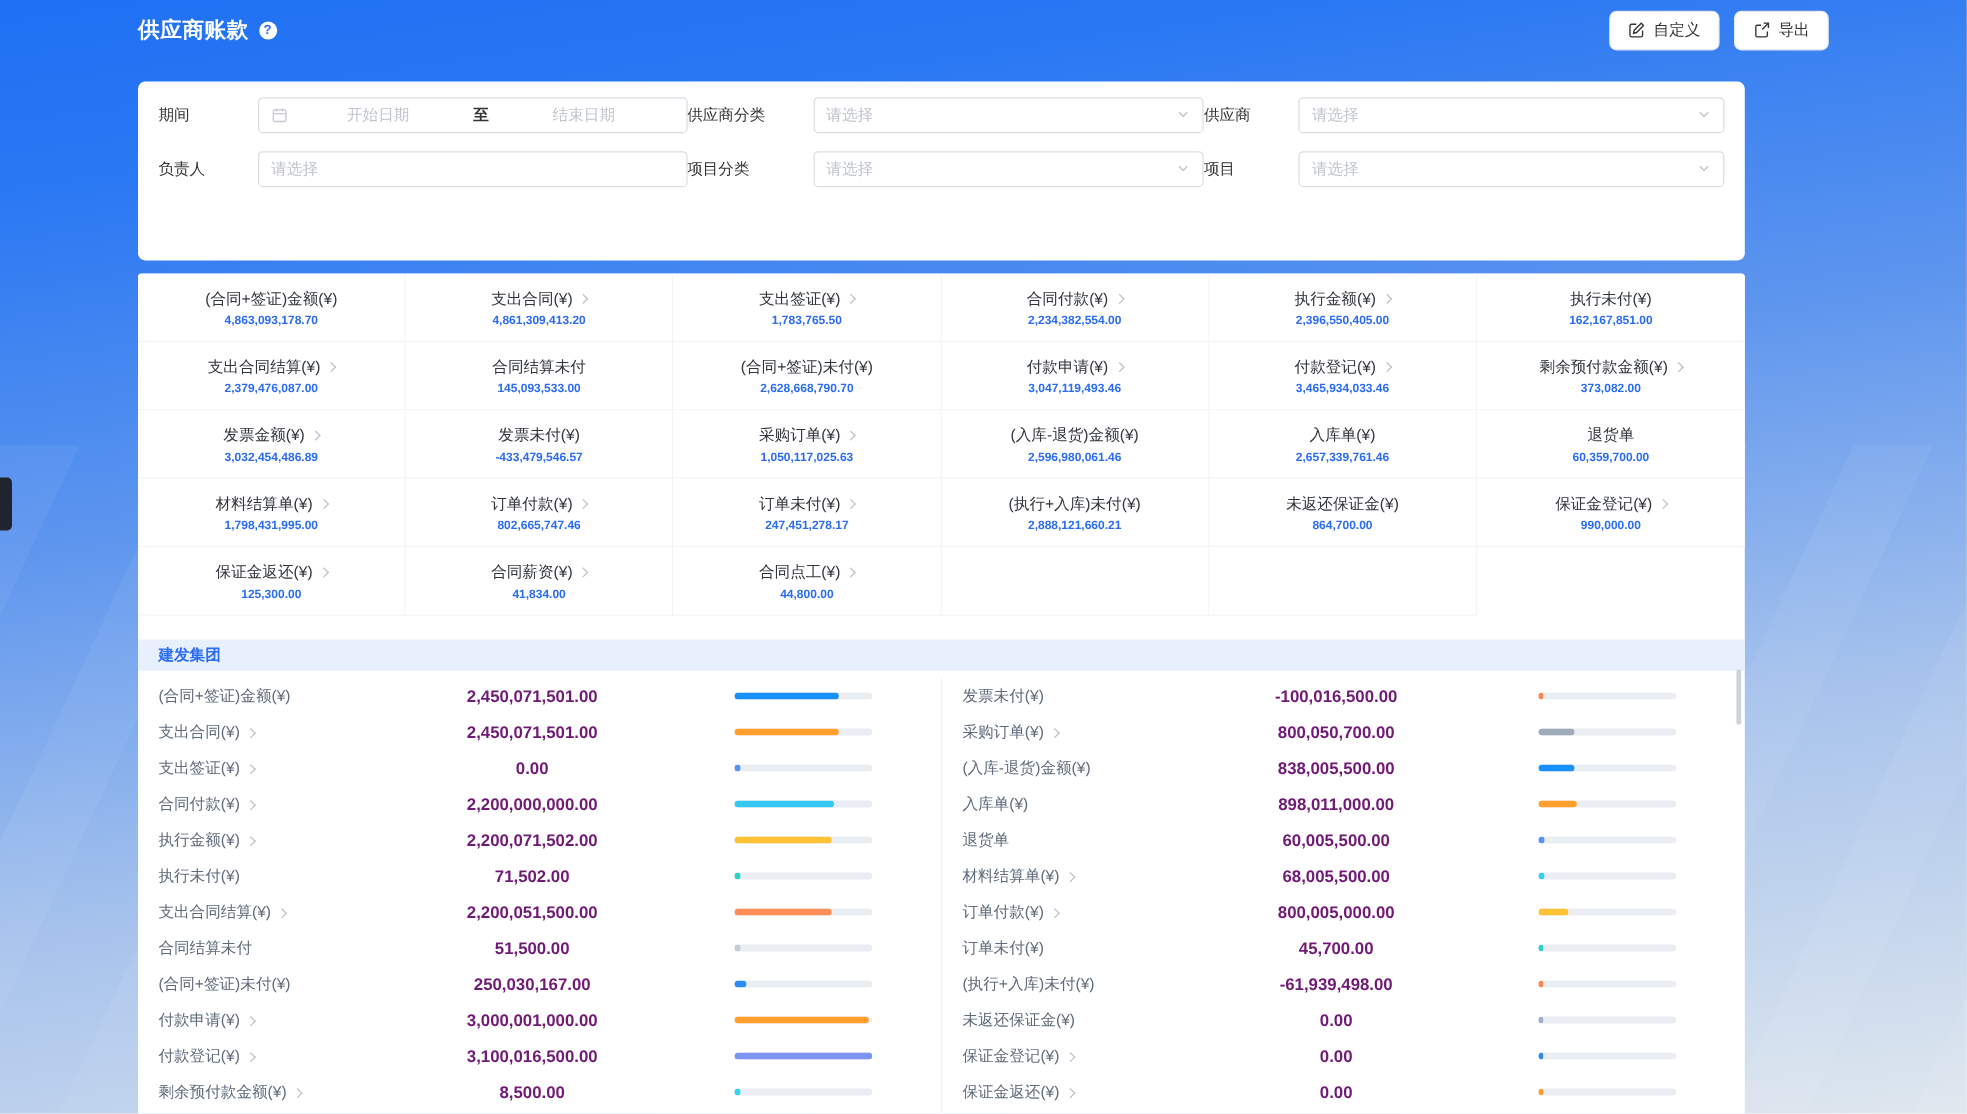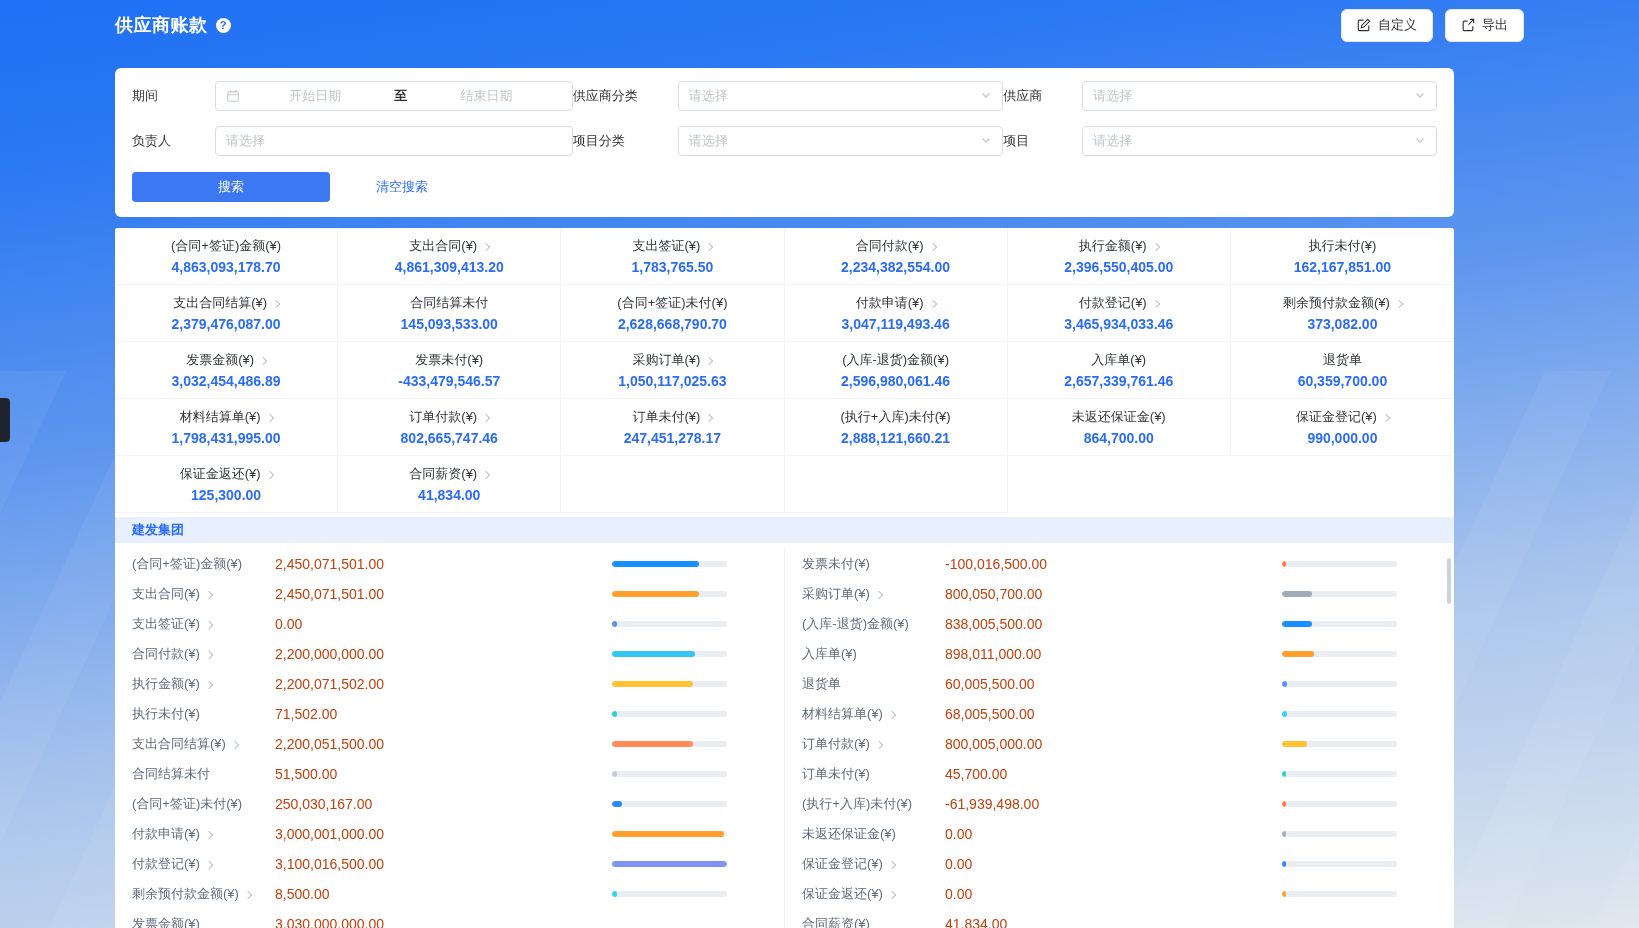--- a/index.html
+++ b/index.html
@@ -37,30 +37,30 @@
   .actions { display:flex; align-items:center; margin-top:16px; }
   .search-btn { width:198px; height:30px; background:#3b78f2; color:#fff; font-size:13px; border:none; border-radius:4px; cursor:pointer; }
   .clear-link { color:#2b6cf5; font-size:13px; margin-left:46px; cursor:pointer; }
   
   .scard { position:absolute; left:115px; top:228px; width:1339px; height:760px; background:#fff; border-radius:3px; z-index:2; overflow:hidden; }
   .sgrid { display:grid; grid-template-columns:repeat(6,1fr); }
   .s-cell { height:57px; border-right:1px solid #f2f4f7; border-bottom:1px solid #f2f4f7;
             display:flex; flex-direction:column; align-items:center; justify-content:center; gap:4px; background:#fff; }
   .s-cell:nth-child(6n){ border-right:none; }
   .s-lab-row { display:flex; align-items:center; gap:6px; font-size:13px; color:#30343b; }
-  .s-val { font-size:14px; font-weight:bold; color:#2b6cf5; }
+  .s-val { font-size:10px; font-weight:bold; color:#2b6cf5; }
   .chev { display:inline-block; width:6px; height:6px; border-top:1.5px solid #b9c0ca; border-right:1.5px solid #b9c0ca; transform:rotate(45deg); margin-top:1px; }
-  .gband { height:26px; margin-top:4px; background:#e7f0fc; display:flex; align-items:center; padding-left:17px; }
+  .gband { height:26px; margin-top:20px; background:#e7f0fc; display:flex; align-items:center; padding-left:17px; }
   .gname { color:#2b6cf5; font-size:13px; font-weight:bold; }
   .detail { display:flex; padding-top:6px; }
   .dcol { width:669px; }
   .dcol.right { width:670px; border-left:1px solid #eef1f5; }
   .drow { height:30px; display:flex; align-items:center; padding-left:17px; }
   .dlab { width:143px; font-size:13px; color:#5f6b7a; display:flex; align-items:center; gap:6px; flex-shrink:0; }
-  .dval { font-size:14px; font-weight:normal; color:#c2410c; flex:1; }
+  .dval { font-size:14px; font-weight:bold; color:#701a75; flex:1;text-align:center; }
   .dbar { width:115px; height:6px; background:#eaeef3; border-radius:3px; margin-right:57px; flex-shrink:0; overflow:hidden; }
   .dfill { height:100%; border-radius:3px; min-width:4px; }
   
   .drawer-tab { position:absolute; left:0; top:398px; width:10px; height:44px; background:#20242f; border-radius:0 4px 4px 0; z-index:4; cursor:pointer; }
   .scrollthumb { position:absolute; right:3px; top:330px; width:4px; height:46px; background:#ccd3db; border-radius:2px; }
 </style>
 </head>
 <body>
 
 <div class="hdr">
@@ -131,24 +131,20 @@
           </svg></span>
     </div>
     <span class="flab fl3">项目</span>
     <div class="ctrl fc3">
       <span class="ph">请选择</span>
       <span class="chev-d"><svg width="12" height="12" viewBox="0 0 12 12" fill="none" stroke="#c4c9d1" stroke-width="1.3">
             <path d="M2.5 4.5L6 8l3.5-3.5"></path>
           </svg></span>
     </div>
   </div>
-  <div class="actions">
-    <button class="search-btn">搜索</button>
-    <span class="clear-link">清空搜索</span>
-  </div>
 </div>
 
 <div class="scard">
   <div class="sgrid">
       <div class="s-cell">
         <div class="s-lab-row">
           <span>(合同+签证)金额(¥)</span>
         </div>
         <div class="s-val">4,863,093,178.70</div>
       </div>
@@ -310,20 +306,27 @@
           <span class="chev"></span>
         </div>
         <div class="s-val">125,300.00</div>
       </div>
       <div class="s-cell">
         <div class="s-lab-row">
           <span>合同薪资(¥)</span>
           <span class="chev"></span>
         </div>
         <div class="s-val">41,834.00</div>
+      </div>
+      <div class="s-cell">
+        <div class="s-lab-row">
+          <span>合同点工(¥)</span>
+          <span class="chev"></span>
+        </div>
+        <div class="s-val">44,800.00</div>
       </div>
       <div class="s-cell"></div>
       <div class="s-cell"></div>
     </div>
   <div class="gband">
     <span class="gname">建发集团</span>
   </div>
   <div class="detail">
     <div class="dcol left">
         <div class="drow">

